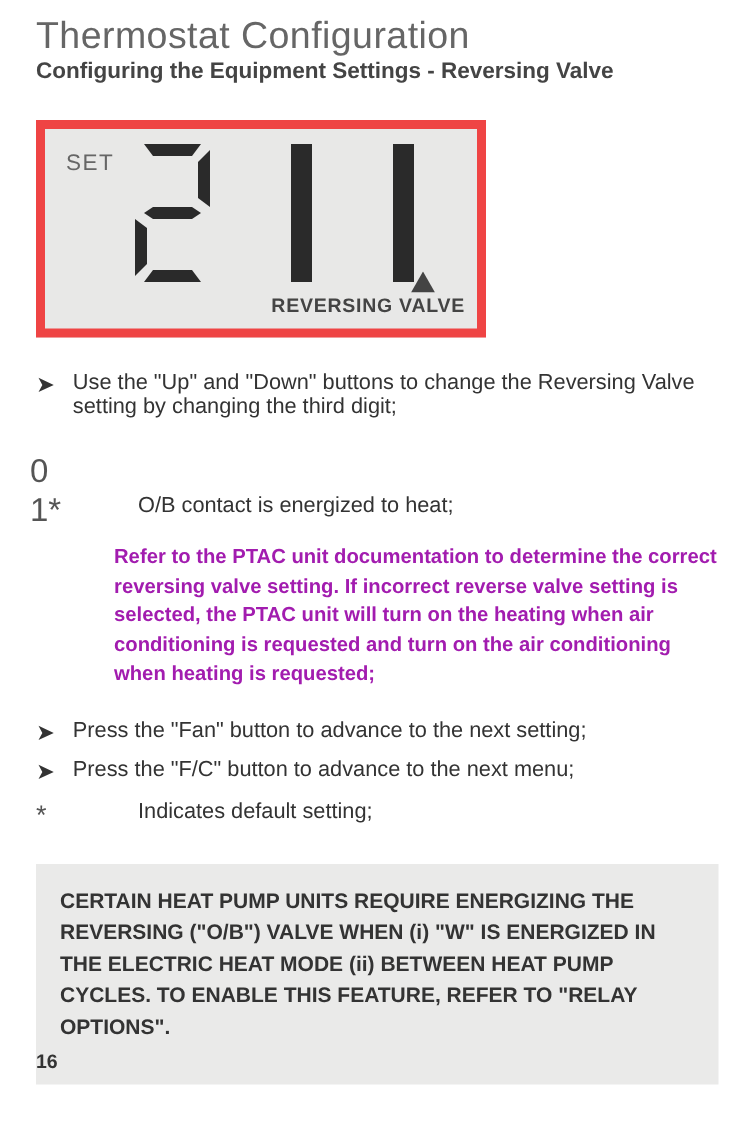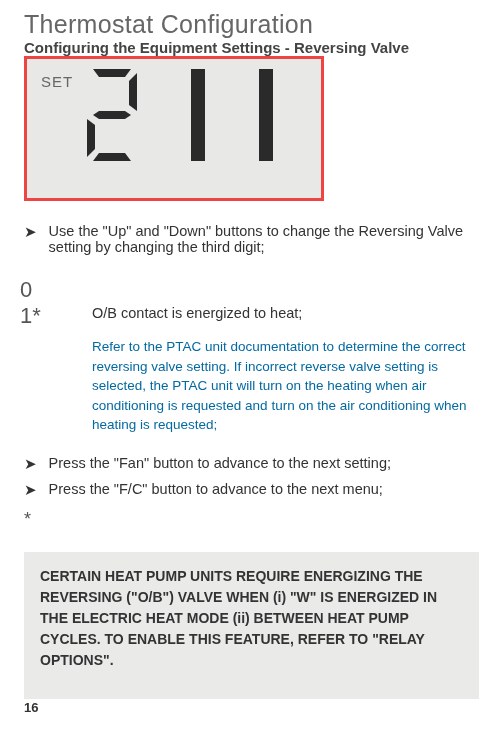--- a/index.html
+++ b/index.html
@@ -16,27 +16,27 @@
       font-size: 25px;
       color: #666;
       font-weight: 400;
       margin-bottom: 0;
       letter-spacing: 0.3px;
     }
     .subtitle {
       font-size: 15px;
       font-weight: 700;
       color: #444;
-      margin-bottom: 0;
+      margin-bottom: 24px;
     }
     .lcd-display {
       width: 300px;
       height: 145px;
       background: #e8e8e7;
-      border: 3px solid #ef4444;
+      border: 6px solid #ef4444;
       position: relative;
       margin-bottom: 22px;
     }
     .lcd-set {
       position: absolute;
       top: 14px;
       left: 14px;
       color: #666;
       letter-spacing: 1px;
       font-size: 15px;
@@ -91,26 +91,27 @@
       font-size: 22px;
       color: #555;
       line-height: 1;
       flex-shrink: 0;
       letter-spacing: -1px;
     }
     .kv-key.aster {
       letter-spacing: 0;
     }
     .note-block {
-      margin-left: 68px;
+      margin-left: 52px;
       margin-top: 10px;
       margin-bottom: 20px;
       font-size: 13.5px;
-      color: #0369a1;
+      color: #a21caf;
       line-height: 1.45;
+      font-weight: bold;
     }
     .aster-row {
       display: flex;
       gap: 50px;
       margin-top: 10px;
       margin-bottom: 12px;
       font-size: 14.5px;
       color: #333;
     }
     .aster-row .aster-key {
@@ -173,20 +174,28 @@
         <polygon points="36,0 50,0 50,92 36,92 36,0"></polygon>
       </g>
     </svg>
 
     <svg class="seg-svg" viewBox="0 0 50 92">
       <g class="seg">
         <polygon points="36,0 50,0 50,92 36,92 36,0"></polygon>
       </g>
     </svg>
   </div>
+  <div class="lcd-bottom">
+    <span class="arrow">
+      <svg width="16" height="14" viewBox="0 0 16 14">
+            <polygon points="8,0 16,14 0,14" fill="#444"></polygon>
+          </svg>
+    </span>
+    <span class="lcd-label">REVERSING VALVE</span>
+  </div>
 </div>
 
 <div class="bullet-row">
   <span class="arrow-bullet">➤</span>
   <span>Use the "Up" and "Down" buttons to change the Reversing Valve setting by changing the third digit;</span>
 </div>
 
 <div class="section-gap"></div>
 
 <div class="kv-row">
@@ -203,19 +212,20 @@
   <span class="arrow-bullet">➤</span>
   <span>Press the "Fan" button to advance to the next setting;</span>
 </div>
 <div class="bullet-row">
   <span class="arrow-bullet">➤</span>
   <span>Press the "F/C" button to advance to the next menu;</span>
 </div>
 
 <div class="aster-row">
   <span class="aster-key">*</span>
+  <span>Indicates default setting;</span>
 </div>
 
 <div class="callout">CERTAIN HEAT PUMP UNITS REQUIRE ENERGIZING THE REVERSING ("O/B") VALVE WHEN (i) "W" IS ENERGIZED IN THE ELECTRIC HEAT MODE (ii) BETWEEN HEAT PUMP CYCLES. TO ENABLE THIS FEATURE, REFER TO "RELAY OPTIONS".</div>
 
 <div class="pagenum">16</div>
 
 </div>
 
 </body></html>

